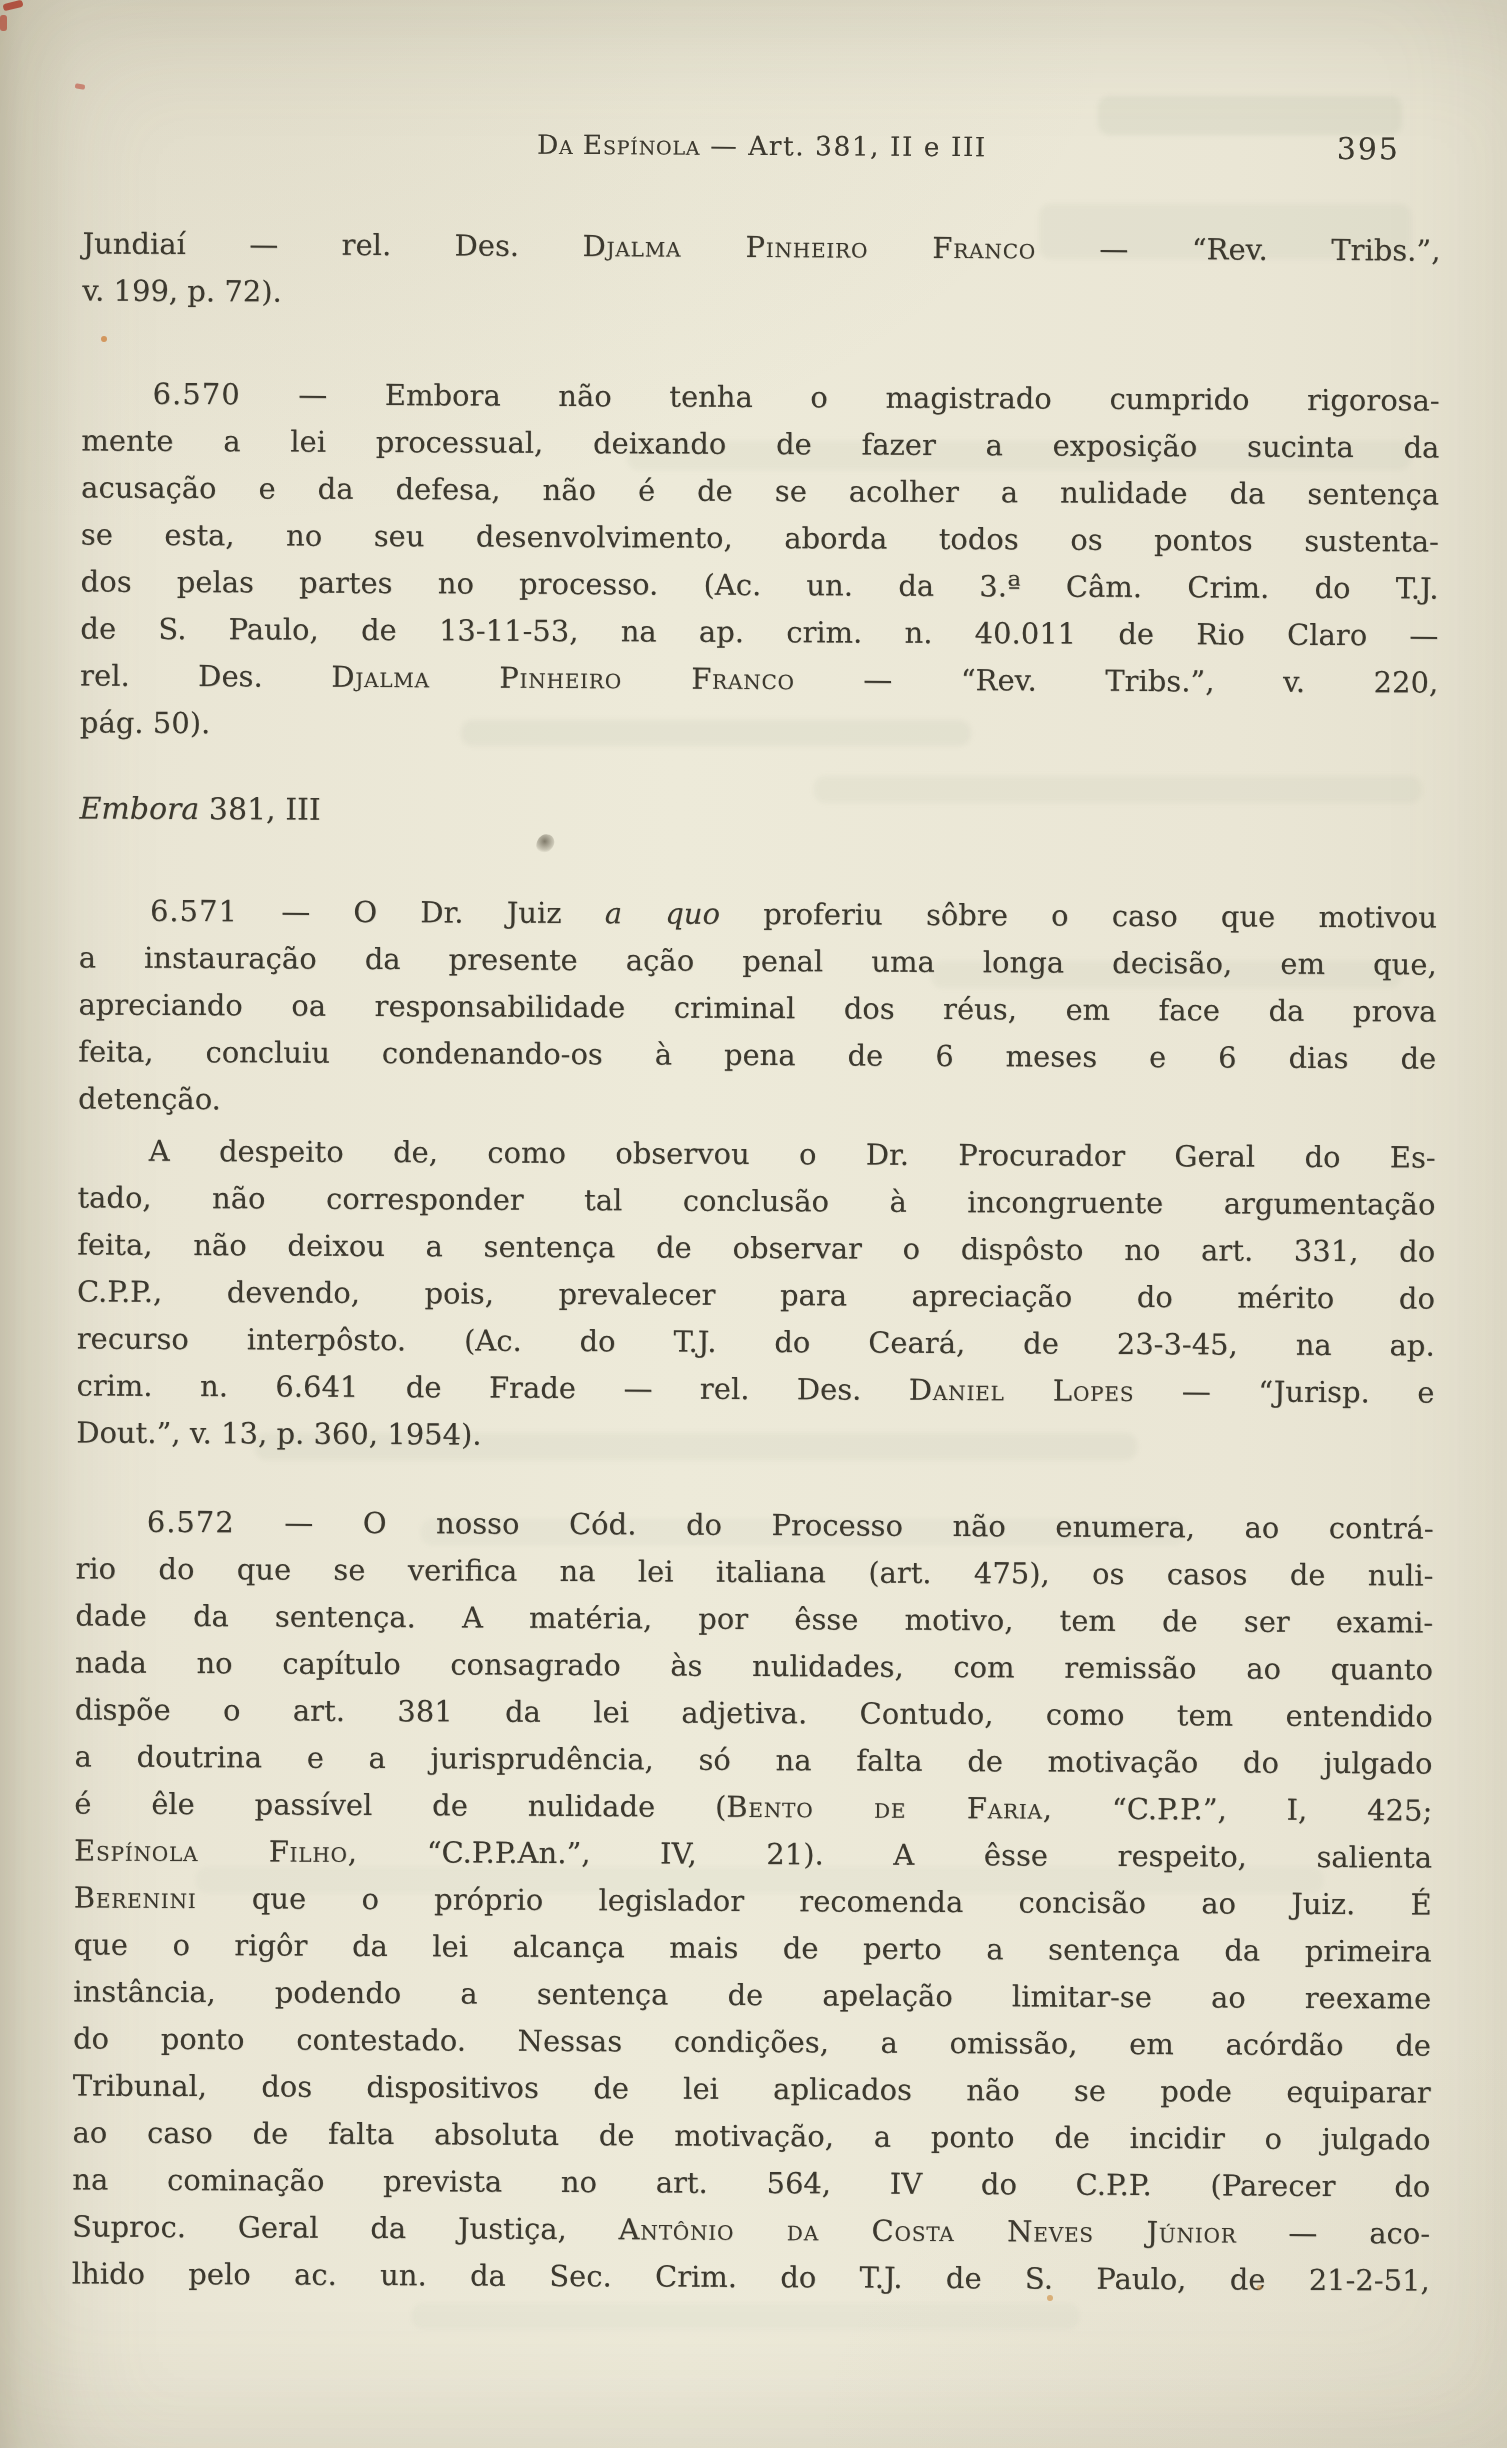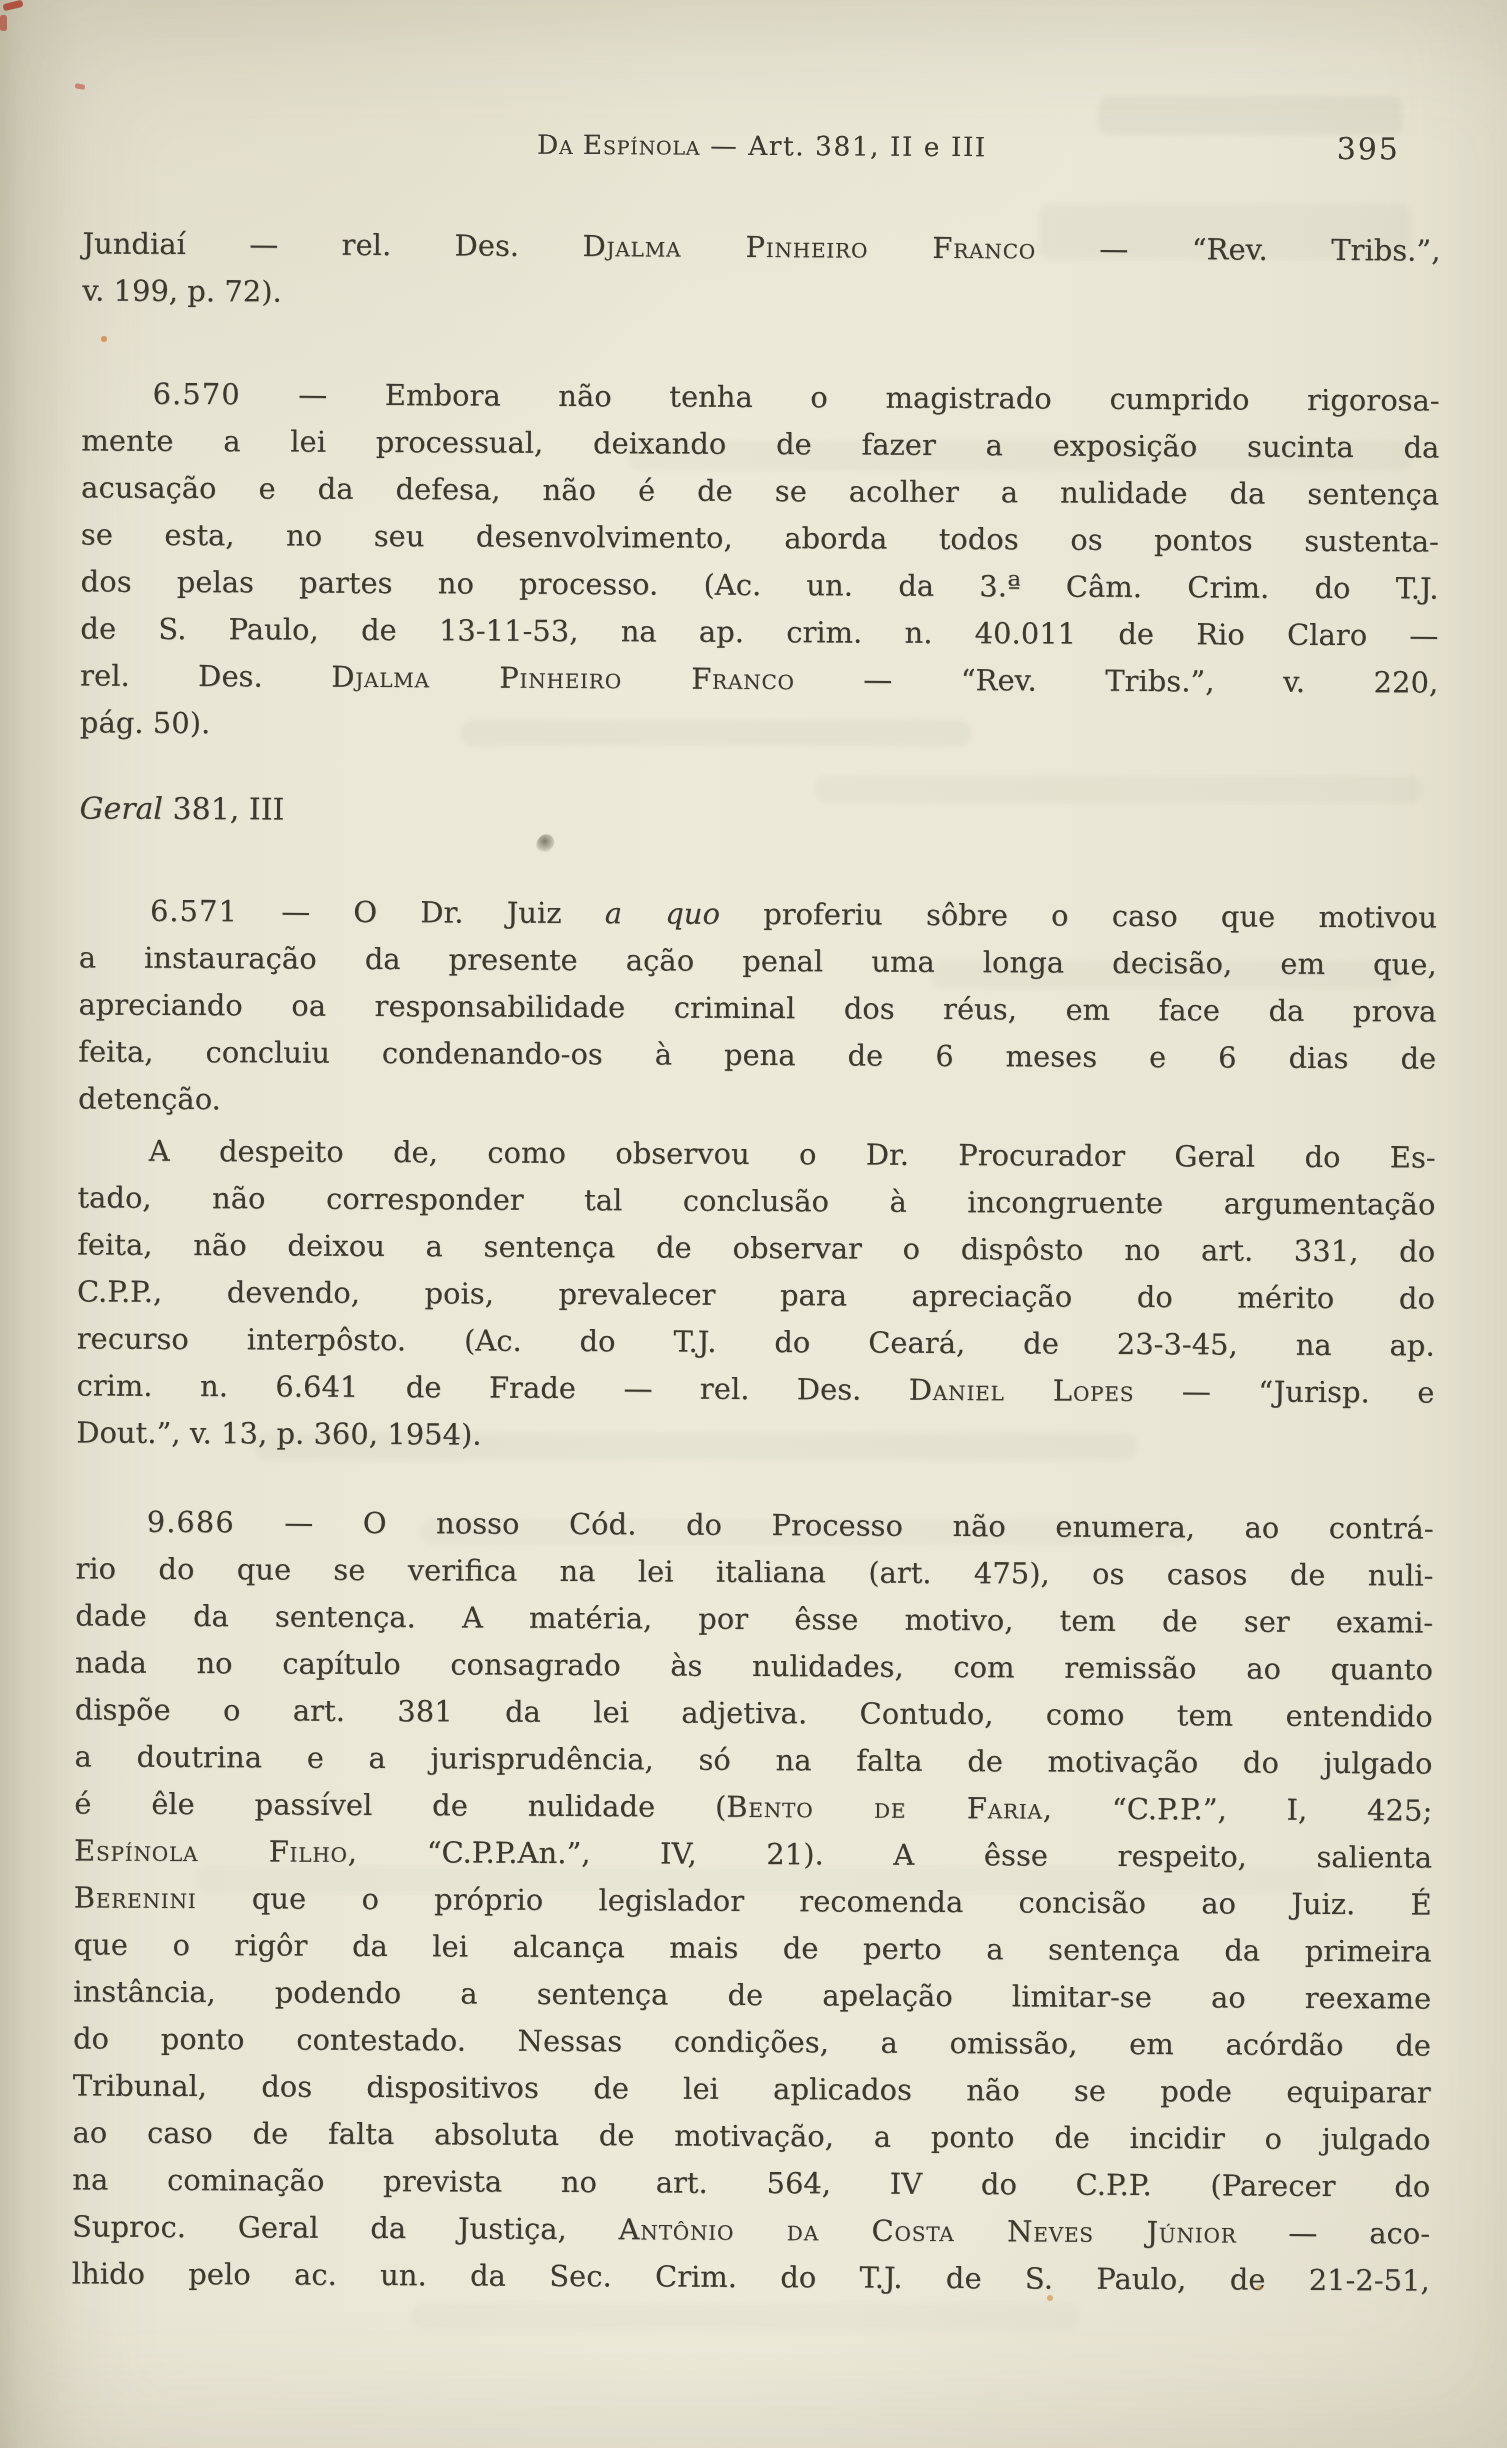--- a/index.html
+++ b/index.html
@@ -82,40 +82,40 @@
           <div class="line jl ind"><span class="b">6.570</span><span> — Embora não tenha o magistrado cumprido rigorosa-</span></div>
           <div class="line jl"><span>mente a lei processual, deixando de fazer a exposição sucinta da</span></div>
           <div class="line jl"><span>acusação e da defesa, não é de se acolher a nulidade da sentença</span></div>
           <div class="line jl"><span>se esta, no seu desenvolvimento, aborda todos os pontos sustenta-</span></div>
           <div class="line jl"><span>dos pelas partes no processo. (Ac. un. da 3.ª Câm. Crim. do T.J.</span></div>
           <div class="line jl"><span>de S. Paulo, de 13-11-53, na ap. crim. n. 40.011 de Rio Claro —</span></div>
           <div class="line jl"><span>rel. Des. </span><span class="sc">Djalma Pinheiro Franco</span><span> — “Rev. Tribs.”, v. 220,</span></div>
           <div class="line"><span>pág. 50).</span></div>
         </div>
         <div class="para heading" style="margin-top: 38px;">
-          <div class="line"><span class="i">Geral</span><span> 381, III</span></div>
+          <div class="line"><span class="i">Embora</span><span> 381, III</span></div>
         </div>
         <div class="para" style="margin-top: 56px;">
           <div class="line jl ind"><span class="b">6.571</span><span> — O Dr. Juiz </span><span class="i">a quo</span><span> proferiu sôbre o caso que motivou</span></div>
           <div class="line jl"><span>a instauração da presente ação penal uma longa decisão, em que,</span></div>
           <div class="line jl"><span>apreciando oa responsabilidade criminal dos réus, em face da prova</span></div>
           <div class="line jl"><span>feita, concluiu condenando-os à pena de 6 meses e 6 dias de</span></div>
           <div class="line"><span>detenção.</span></div>
         </div>
         <div class="para" style="margin-top: 4.9px;">
           <div class="line jl ind"><span>A despeito de, como observou o Dr. Procurador Geral do Es-</span></div>
           <div class="line jl"><span>tado, não corresponder tal conclusão à incongruente argumentação</span></div>
           <div class="line jl"><span>feita, não deixou a sentença de observar o dispôsto no art. 331, do</span></div>
           <div class="line jl"><span>C.P.P., devendo, pois, prevalecer para apreciação do mérito do</span></div>
           <div class="line jl"><span>recurso interpôsto. (Ac. do T.J. do Ceará, de 23-3-45, na ap.</span></div>
           <div class="line jl"><span>crim. n. 6.641 de Frade — rel. Des. </span><span class="sc">Daniel Lopes</span><span> — “Jurisp. e</span></div>
           <div class="line"><span>Dout.”, v. 13, p. 360, 1954).</span></div>
         </div>
         <div class="para" style="margin-top: 42px;">
-          <div class="line jl ind"><span class="b">9.686</span><span> — O nosso Cód. do Processo não enumera, ao contrá-</span></div>
+          <div class="line jl ind"><span class="b">6.572</span><span> — O nosso Cód. do Processo não enumera, ao contrá-</span></div>
           <div class="line jl"><span>rio do que se verifica na lei italiana (art. 475), os casos de nuli-</span></div>
           <div class="line jl"><span>dade da sentença. A matéria, por êsse motivo, tem de ser exami-</span></div>
           <div class="line jl"><span>nada no capítulo consagrado às nulidades, com remissão ao quanto</span></div>
           <div class="line jl"><span>dispõe o art. 381 da lei adjetiva. Contudo, como tem entendido</span></div>
           <div class="line jl"><span>a doutrina e a jurisprudência, só na falta de motivação do julgado</span></div>
           <div class="line jl"><span>é êle passível de nulidade (</span><span class="sc">Bento de Faria</span><span>, “C.P.P.”, I, 425;</span></div>
           <div class="line jl"><span class="sc">Espínola Filho</span><span>, “C.P.P.An.”, IV, 21). A êsse respeito, salienta</span></div>
           <div class="line jl"><span class="sc">Berenini</span><span> que o próprio legislador recomenda concisão ao Juiz. É</span></div>
           <div class="line jl"><span>que o rigôr da lei alcança mais de perto a sentença da primeira</span></div>
           <div class="line jl"><span>instância, podendo a sentença de apelação limitar-se ao reexame</span></div>

